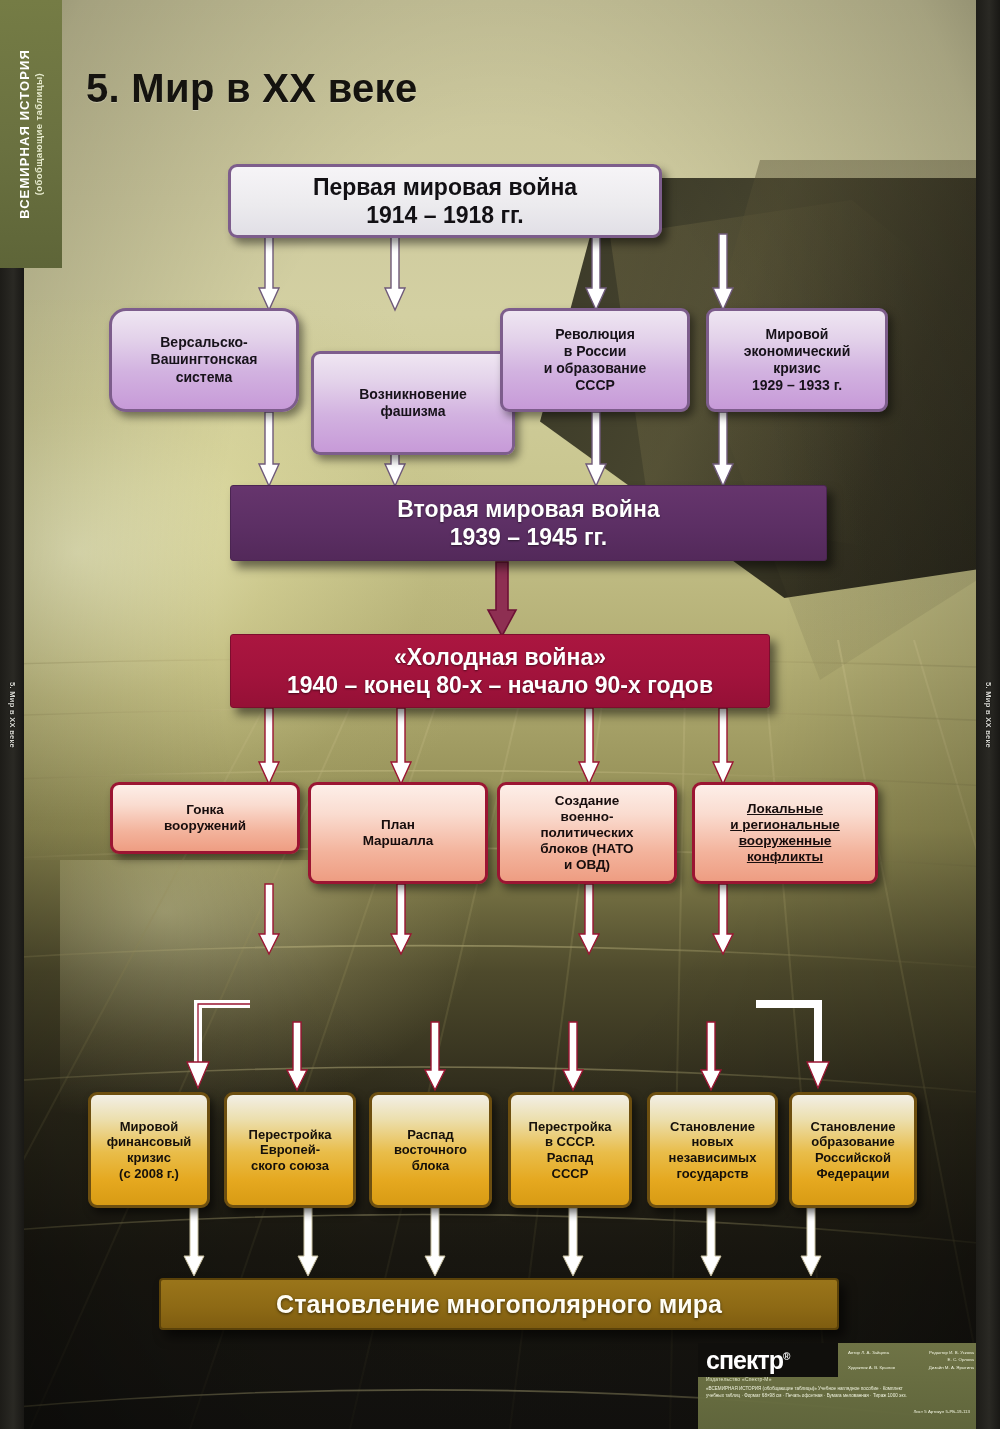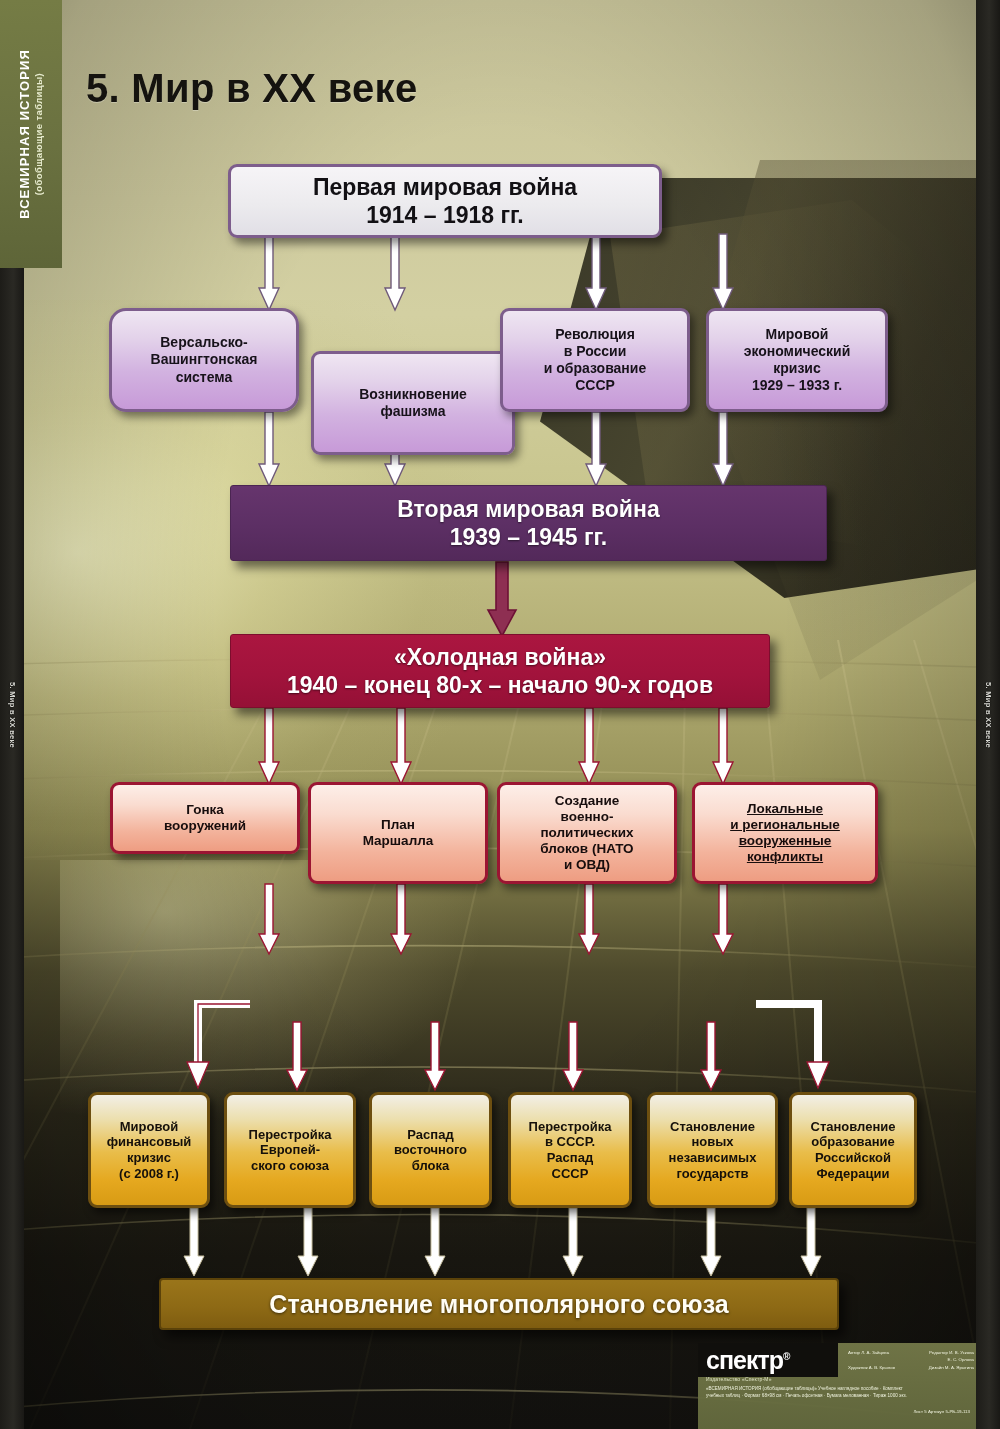--- a/index.html
+++ b/index.html
@@ -693,21 +693,21 @@
   <div class="node n-gold" style="left:789px; top:1092px; width:128px; height:116px;">
     <span class="txt">
       <span>Становление</span><br>
       <span>образование</span><br>
       <span>Российской</span><br>
       <span>Федерации</span>
     </span>
   </div>
 
   <div class="node n-darkgold" style="left:159px; top:1278px; width:680px; height:52px;">
-    <span class="txt">Становление многополярного союза</span>
+    <span class="txt">Становление многополярного мира</span>
   </div>
 
   <div class="pub-block">
     <div class="pub-black"></div>
     <div class="pub-logo">
       <span>спектр</span><span class="sup">®</span>
     </div>
     <div class="pub-sub">Издательство «Спектр-М»</div>
     <div class="pub-fine">«ВСЕМИРНАЯ ИСТОРИЯ (обобщающие таблицы)» Учебное наглядное пособие · Комплект учебных таблиц · Формат 68×98 см · Печать офсетная · Бумага мелованная · Тираж 1000 экз.</div>
     <div class="pub-credits">

